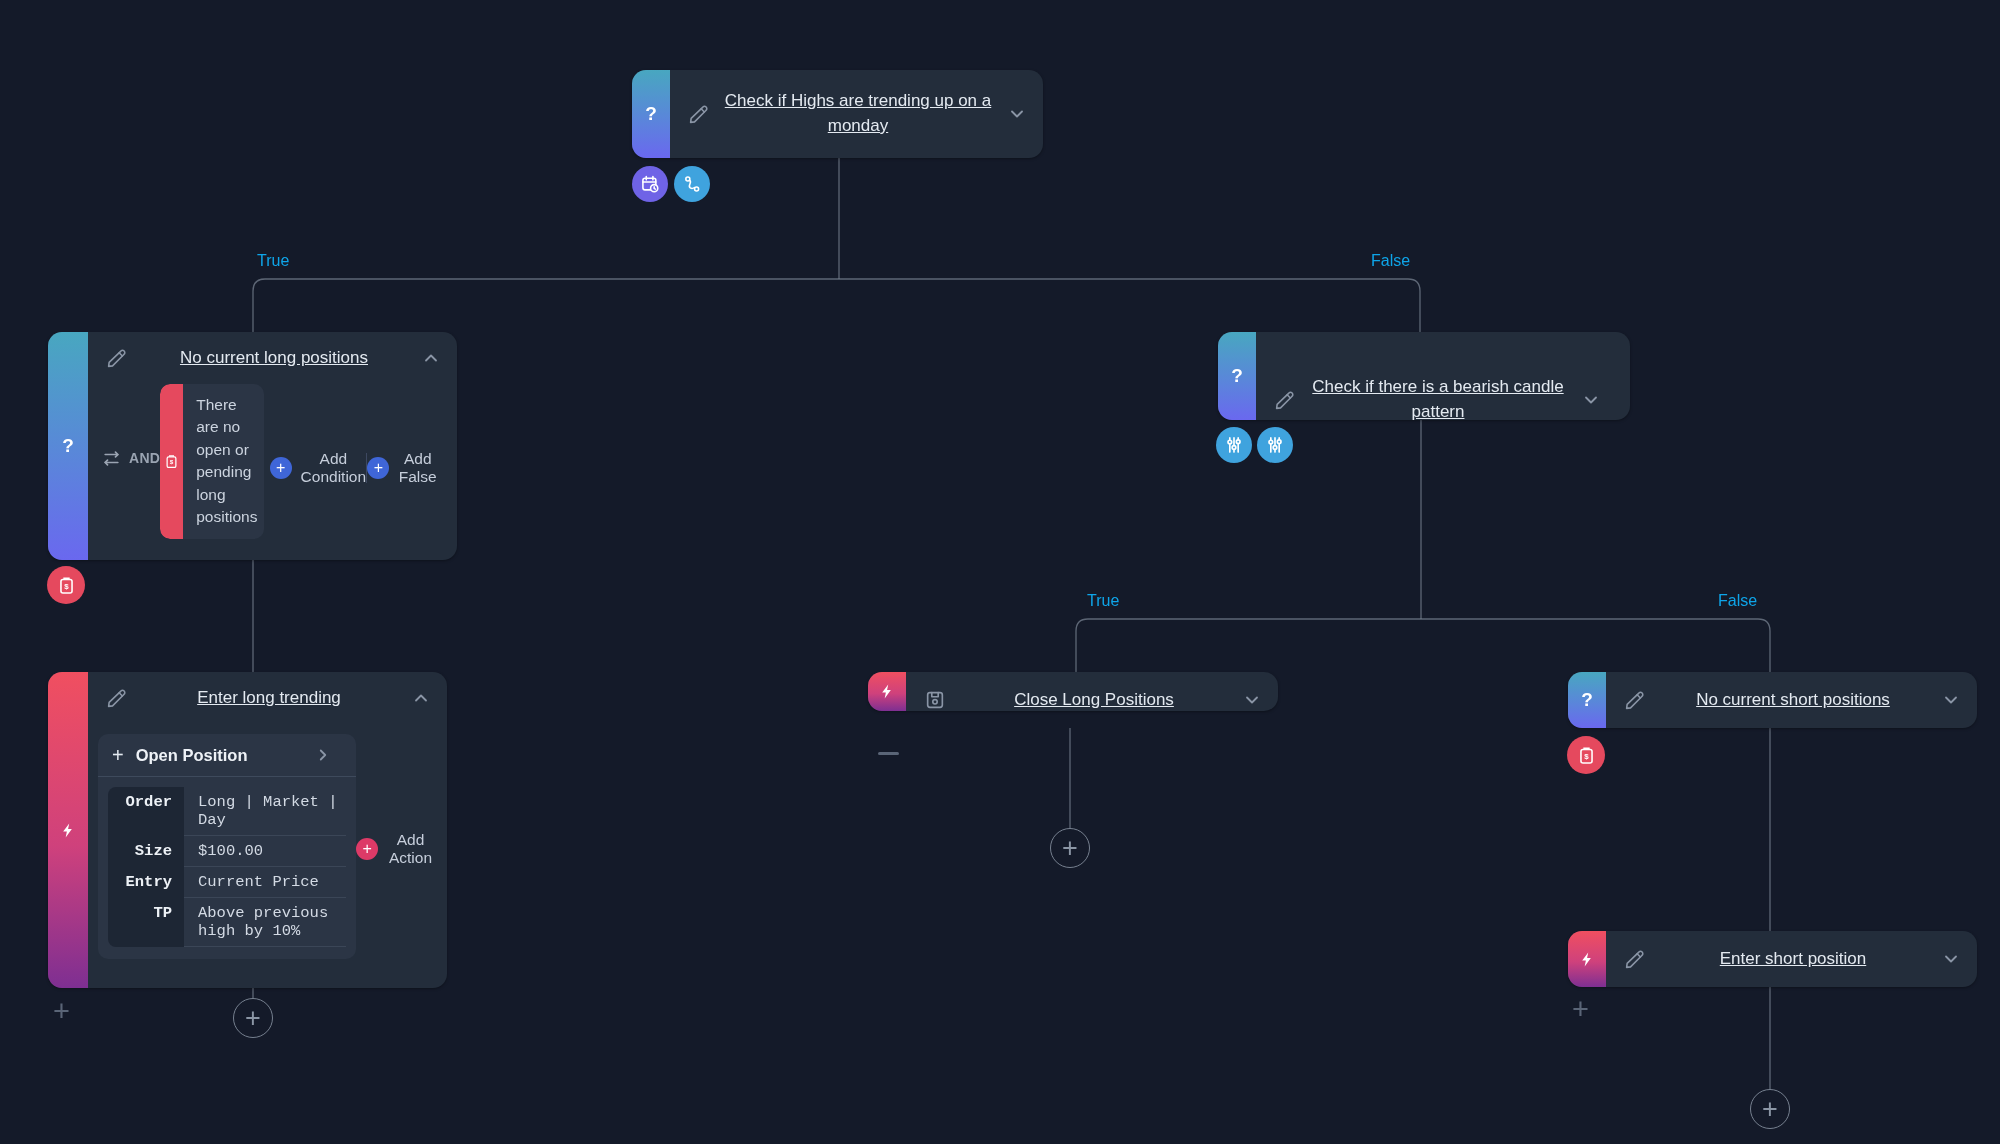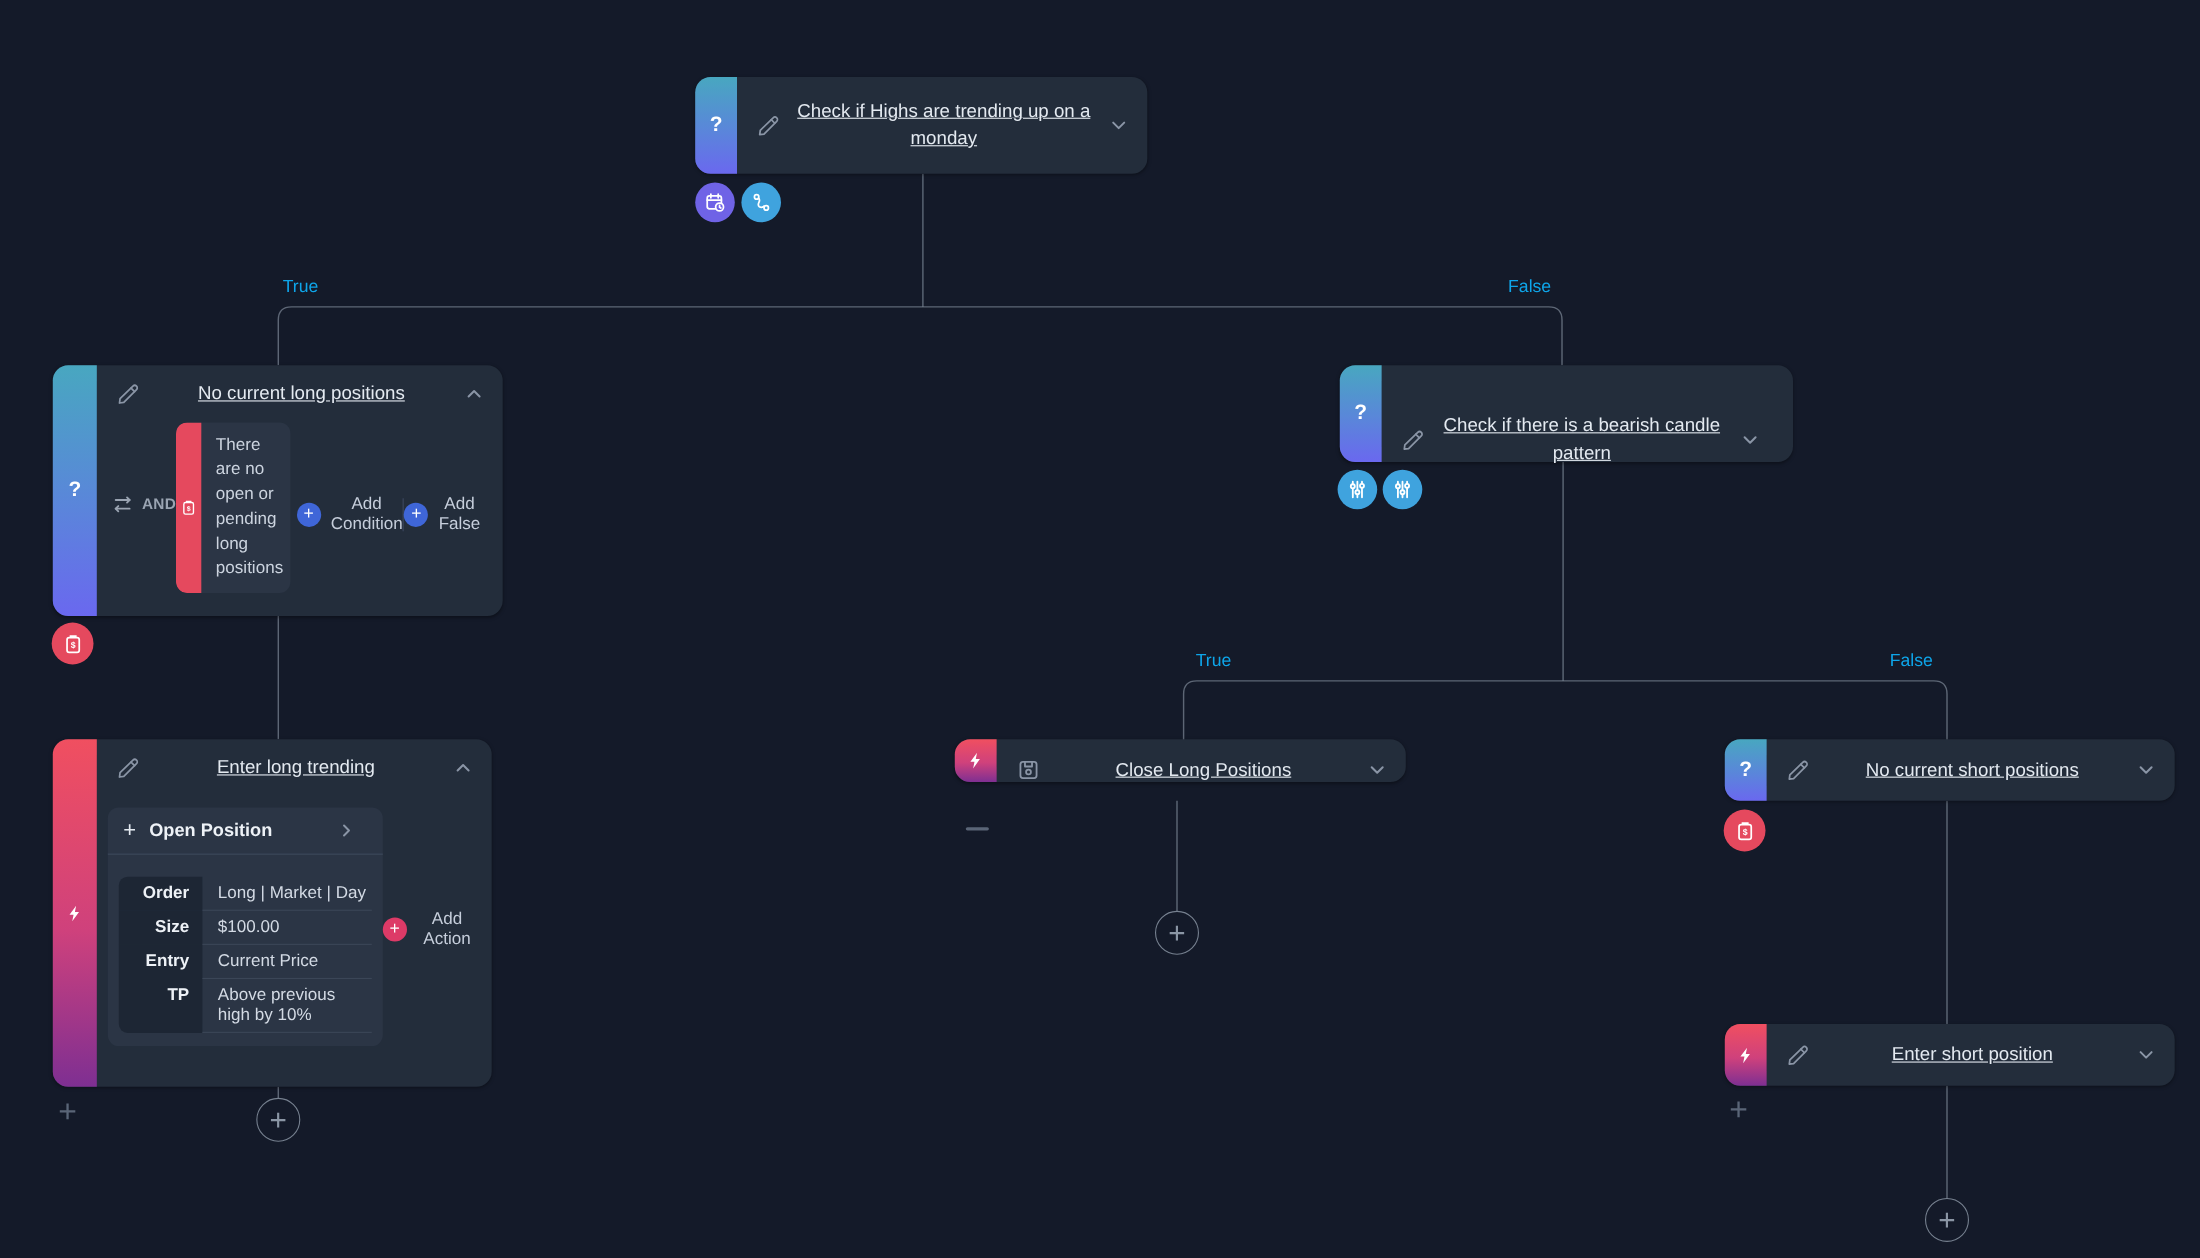--- a/index.html
+++ b/index.html
@@ -45,21 +45,21 @@
   .pink { background:#dd3a67; }
   .v-divider { width:2px; height:30px; background:#3d4860; margin:0 auto; }
   .footer-spacer { flex:1; }
 
   
   .op-card { background:#2b3545; border-radius:10px; margin-top:10px; padding-bottom:12px; }
   .op-head { display:flex; align-items:center; gap:12px; padding:11px 14px; cursor:pointer; }
   .op-plus { color:#e4eaf1; font-size:20px; font-weight:400; line-height:1; }
   .op-title { flex:1; font-size:16.5px; font-weight:700; color:#eef2f7; }
   .op-sep { height:1px; background:#3e4a5c; }
-  .ord-table { display:grid; grid-template-columns:76px 1fr; margin:20px 10px 0 10px; }
+  .ord-table { display:grid; grid-template-columns:76px 1fr; margin:10px 10px 0 10px;font-family:Liberation Mono, monospace; }
   .ord-label { background:#1d2634; font-size:15.5px; font-weight:700; color:#edf1f6; text-align:right;
                padding:6px 12px 6px 6px; line-height:18px; }
   .ord-label.first { border-radius:8px 0 0 0; } .ord-label.last { border-radius:0 0 0 8px; }
   .ord-value { font-size:15.5px; color:#d3dae4; padding:6px 4px 6px 14px; line-height:18px;
                border-bottom:1px solid #3b4657; }
   .action-footer { display:flex; align-items:center; justify-content:center; gap:10px; margin-top:15px; cursor:pointer;
                    background:none; border:none; color:#c6cedb; font-size:15.5px; font-family:inherit; }
 
   
   .badge { position:absolute; border-radius:50%; display:flex; align-items:center; justify-content:center; color:#fff; cursor:pointer; }

